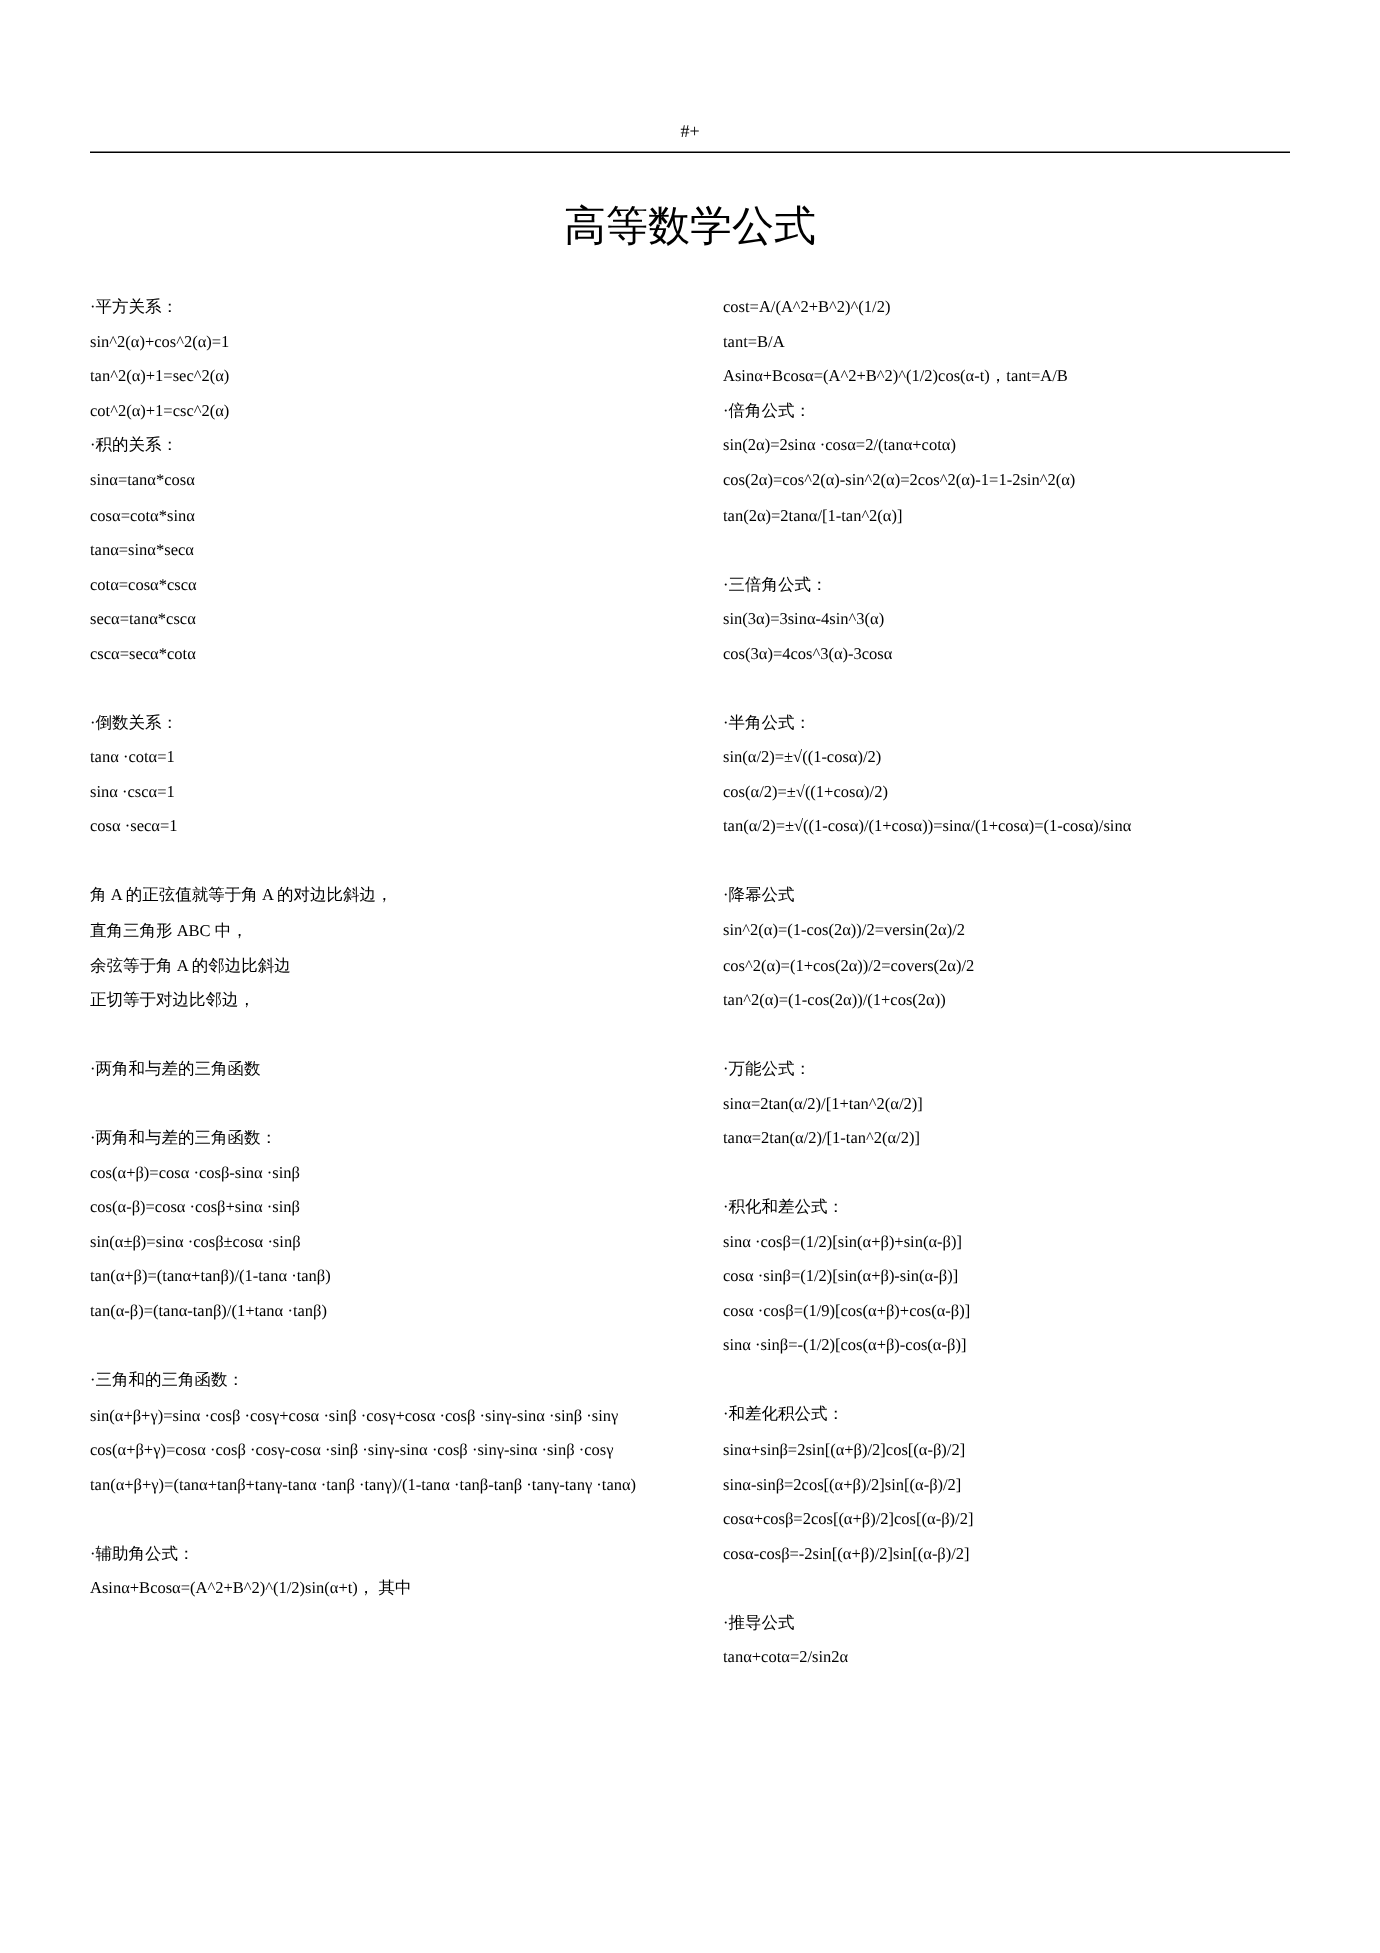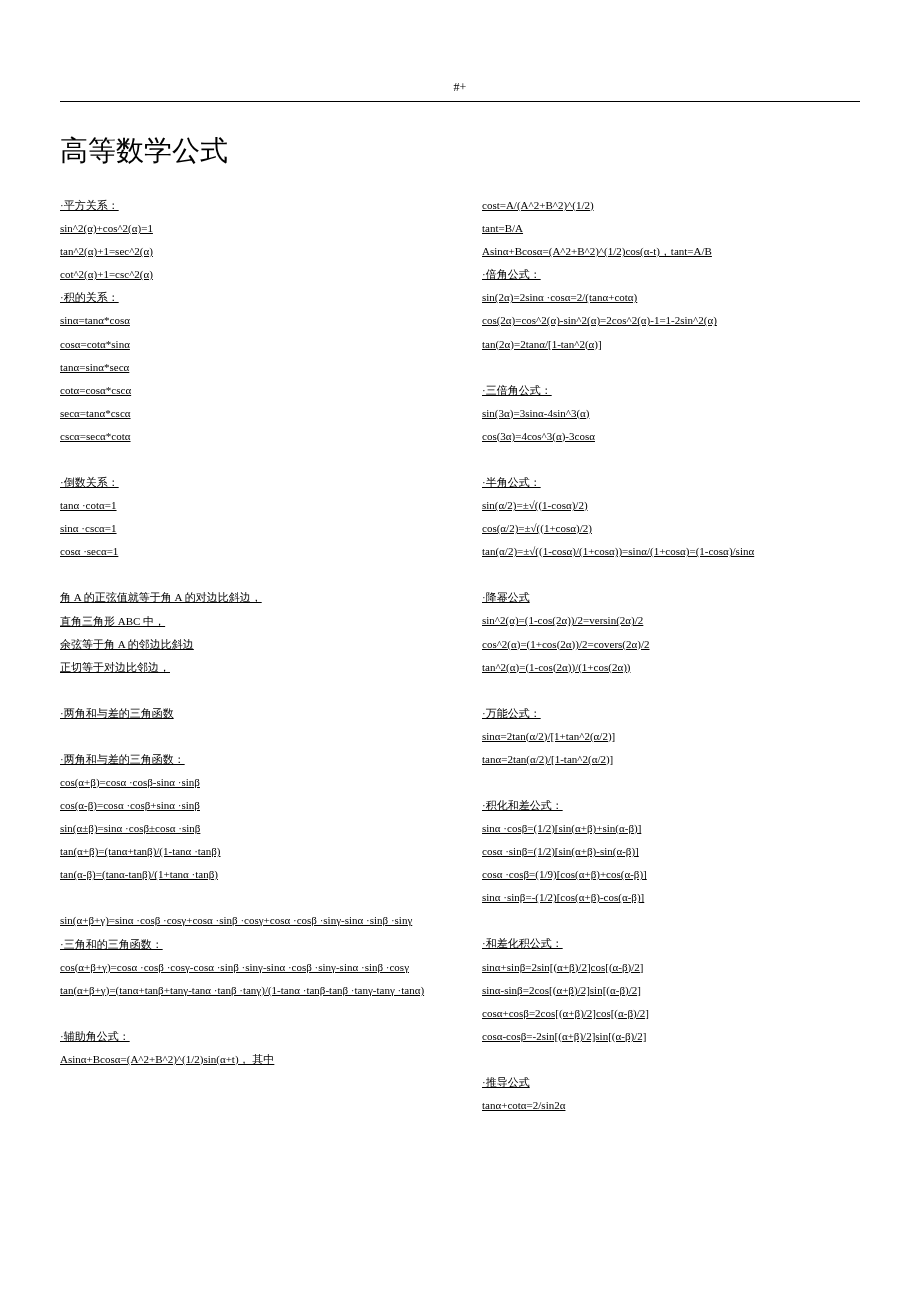--- a/index.html
+++ b/index.html
@@ -16,30 +16,30 @@
   }
   .header-mark {
     text-align: center;
     font-size: 12px;
     color: #000;
     padding-bottom: 6px;
     border-bottom: 1px solid #000;
     margin-bottom: 30px;
   }
   .title {
+    text-align: center;
     font-size: 28px;
     font-family: Liberation Mono, monospace;
     margin-bottom: 24px;
   }
   .columns {
     display: flex;
     gap: 44px;
     font-size: 11px;
     line-height: 2.1;
-    text-decoration: underline;
   }
   .col {
     flex: 1;
     min-width: 0;
   }
   .line {
     white-space: normal;
     word-break: break-all;
   }
   .blank {
@@ -78,22 +78,22 @@
         <div class="blank"></div>
         <div class="line">·两角和与差的三角函数</div>
         <div class="blank"></div>
         <div class="line">·两角和与差的三角函数：</div>
         <div class="line">cos(α+β)=cosα ·cosβ-sinα ·sinβ</div>
         <div class="line">cos(α-β)=cosα ·cosβ+sinα ·sinβ</div>
         <div class="line">sin(α±β)=sinα ·cosβ±cosα ·sinβ</div>
         <div class="line">tan(α+β)=(tanα+tanβ)/(1-tanα ·tanβ)</div>
         <div class="line">tan(α-β)=(tanα-tanβ)/(1+tanα ·tanβ)</div>
         <div class="blank"></div>
+        <div class="line">·三角和的三角函数：</div>
         <div class="line">sin(α+β+γ)=sinα ·cosβ ·cosγ+cosα ·sinβ ·cosγ+cosα ·cosβ ·sinγ-sinα ·sinβ ·sinγ</div>
-        <div class="line">·三角和的三角函数：</div>
         <div class="line">cos(α+β+γ)=cosα ·cosβ ·cosγ-cosα ·sinβ ·sinγ-sinα ·cosβ ·sinγ-sinα ·sinβ ·cosγ</div>
         <div class="line">tan(α+β+γ)=(tanα+tanβ+tanγ-tanα ·tanβ ·tanγ)/(1-tanα ·tanβ-tanβ ·tanγ-tanγ ·tanα)</div>
         <div class="blank"></div>
         <div class="line">·辅助角公式：</div>
         <div class="line">Asinα+Bcosα=(A^2+B^2)^(1/2)sin(α+t)， 其中</div>
       </div>
     <div class="col" id="right-col">
         <div class="line">cost=A/(A^2+B^2)^(1/2)</div>
         <div class="line">tant=B/A</div>
         <div class="line">Asinα+Bcosα=(A^2+B^2)^(1/2)cos(α-t)，tant=A/B</div>

